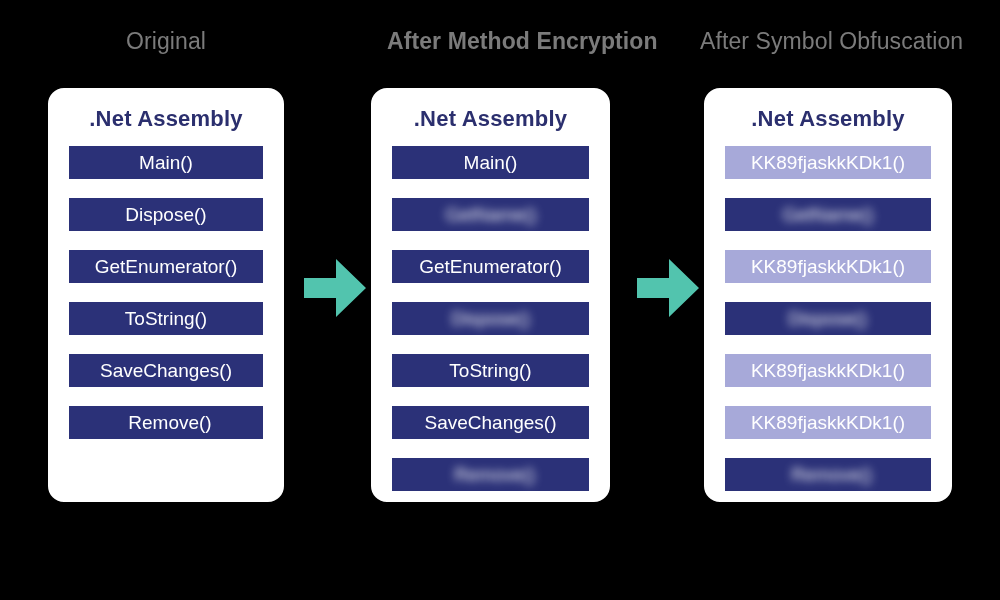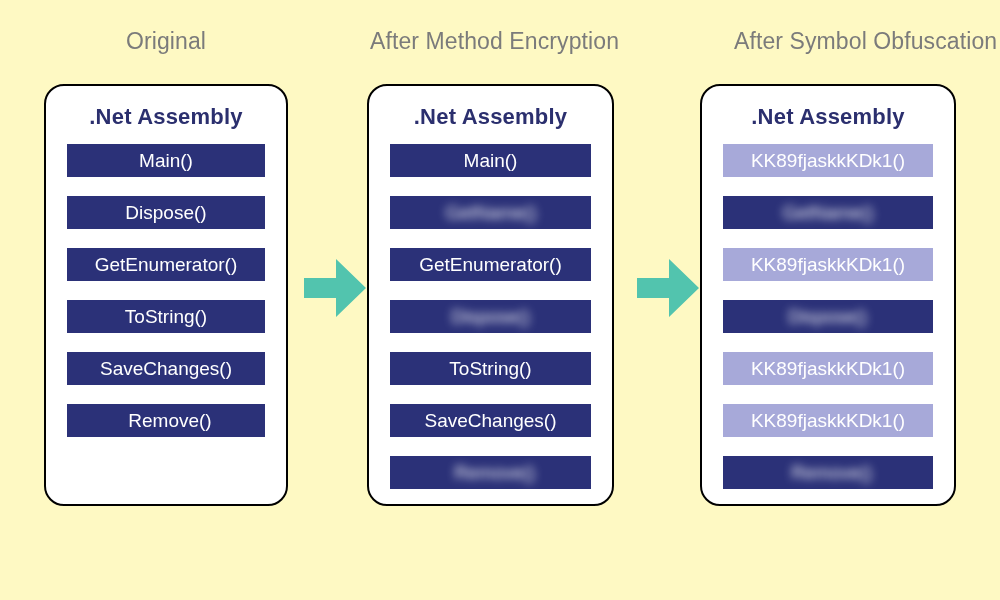--- a/index.html
+++ b/index.html
@@ -10,43 +10,43 @@
     height: 600px;
     background: #ffffff;
     font-family: "Liberation Sans", sans-serif;
     overflow: hidden;
   }
 
   .stage {
     position: relative;
     width: 1000px;
     height: 600px;
-    background: #fef9c3;
+    background: #000000;
   }
 
   
   .col-header {
     position: absolute;
     top: 28px;
     text-align: center;
     font-size: 23px;
     font-weight: 400;
     color: #7b7b7b;
     letter-spacing: 0.1px;
     white-space: nowrap;
   }
   .col-header.h1 { left: 44px;  width: 244px; }
-  .col-header.h2 { left: 370px; width: 247px; }
-  .col-header.h3 { left: 734px; width: 256px; }
+  .col-header.h2 { left: 387px; width: 247px; font-weight: bold; }
+  .col-header.h3 { left: 700px; width: 256px; }
 
   
   .panel {
     position: absolute;
     top: 84px;
-    border: 2px solid #000000;
+    border: 4px solid #000000;
     border-radius: 20px;
     background: #ffffff;
   }
   .panel.p1 { left: 44px;  width: 244px; height: 422px; }
   .panel.p2 { left: 367px; width: 247px; height: 422px; }
   .panel.p3 { left: 700px; width: 256px; height: 422px; }
 
   .panel-title {
     text-align: center;
     font-size: 22px;

